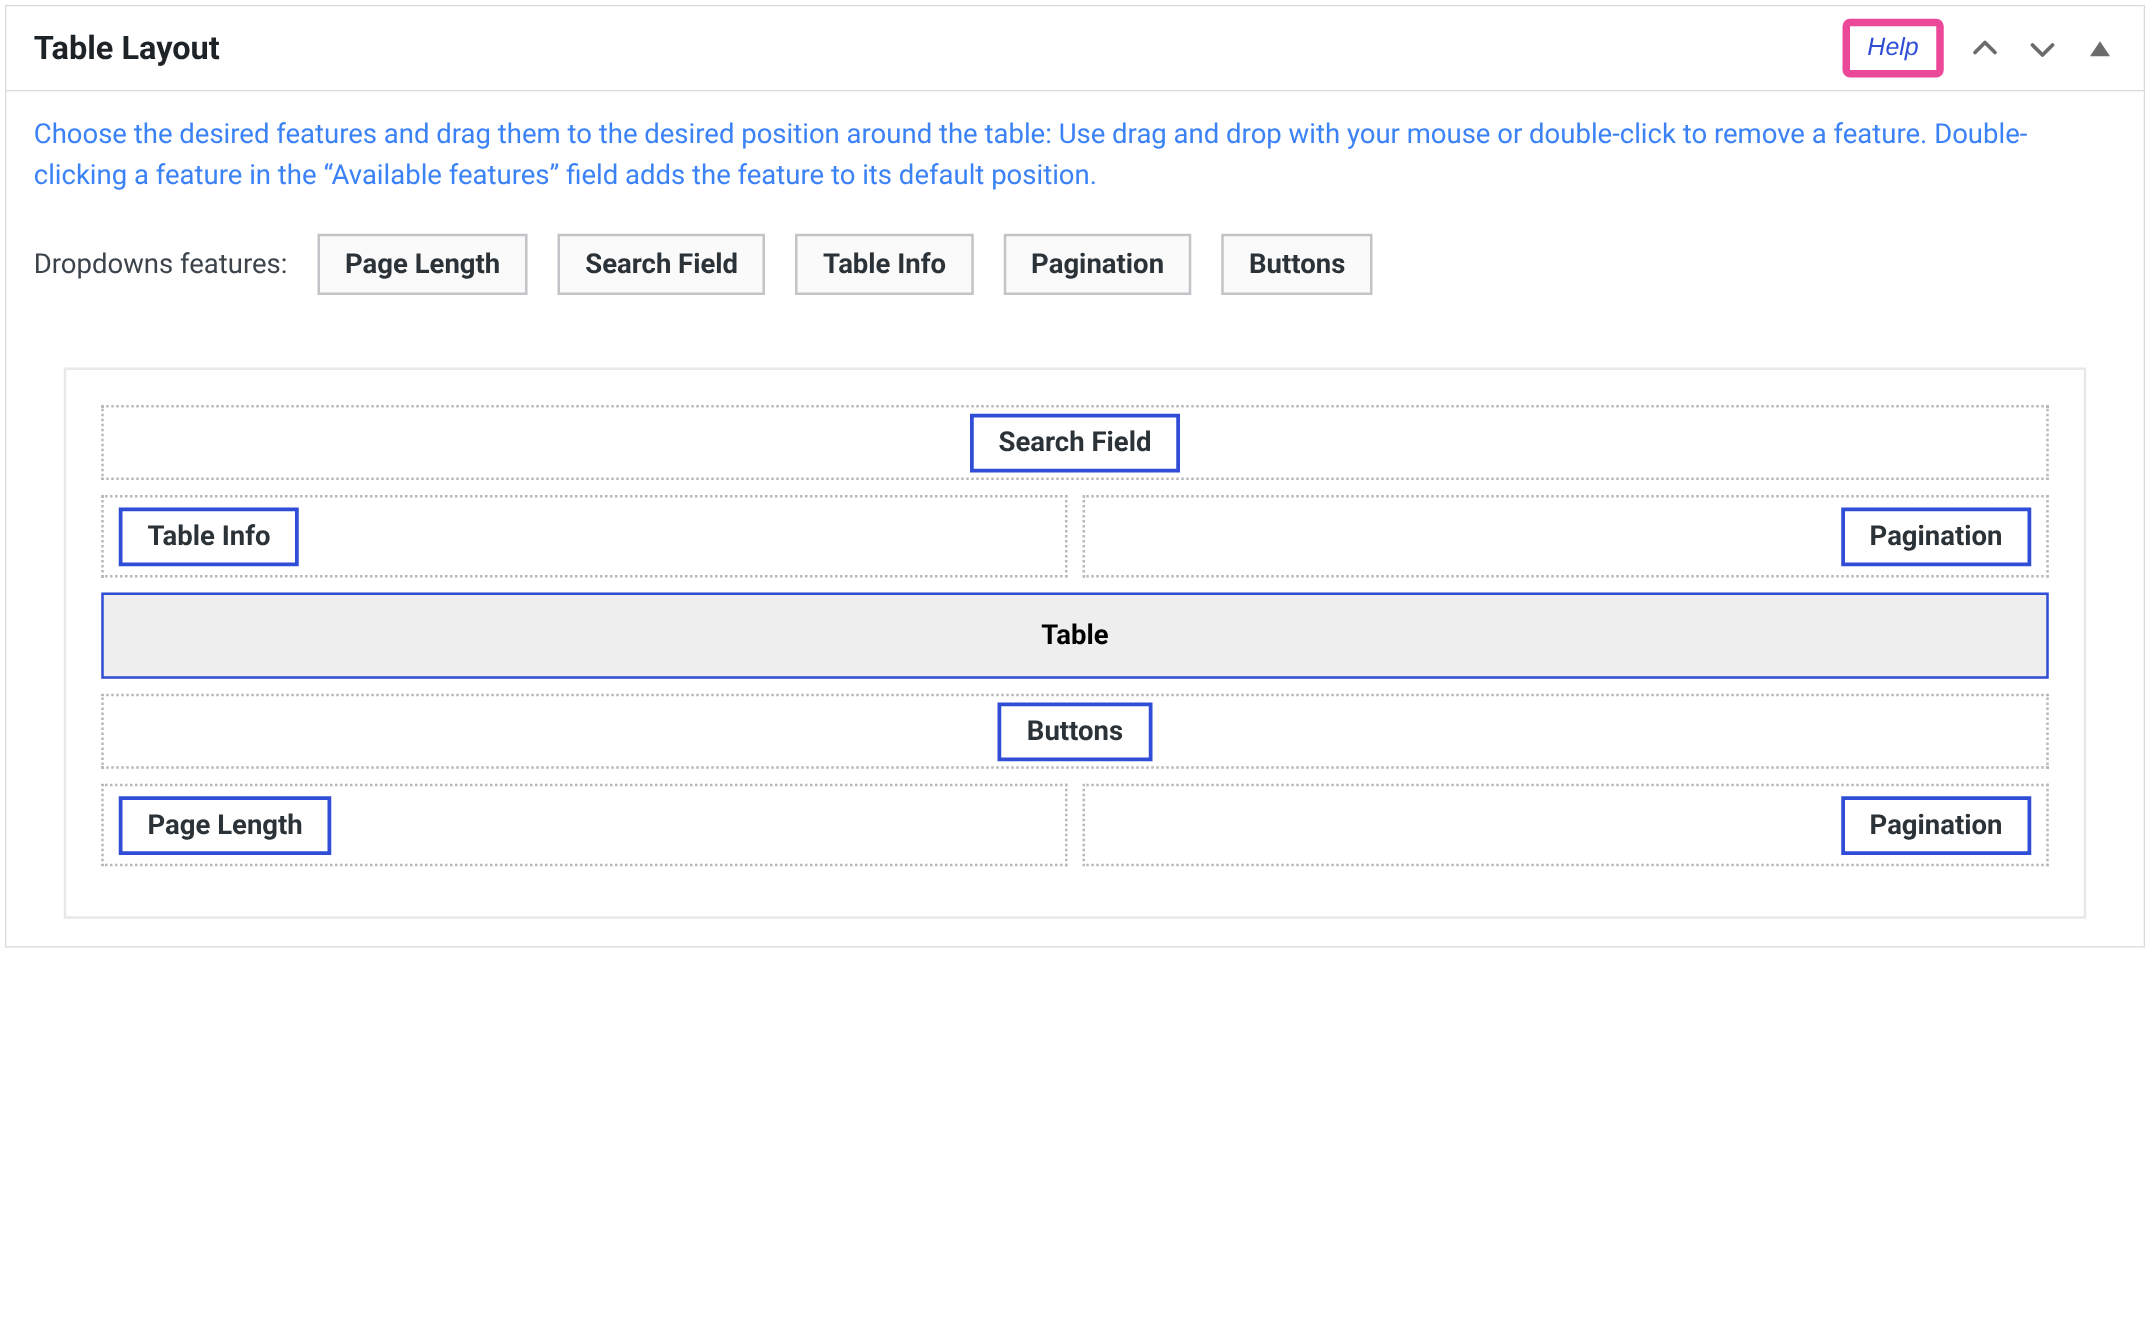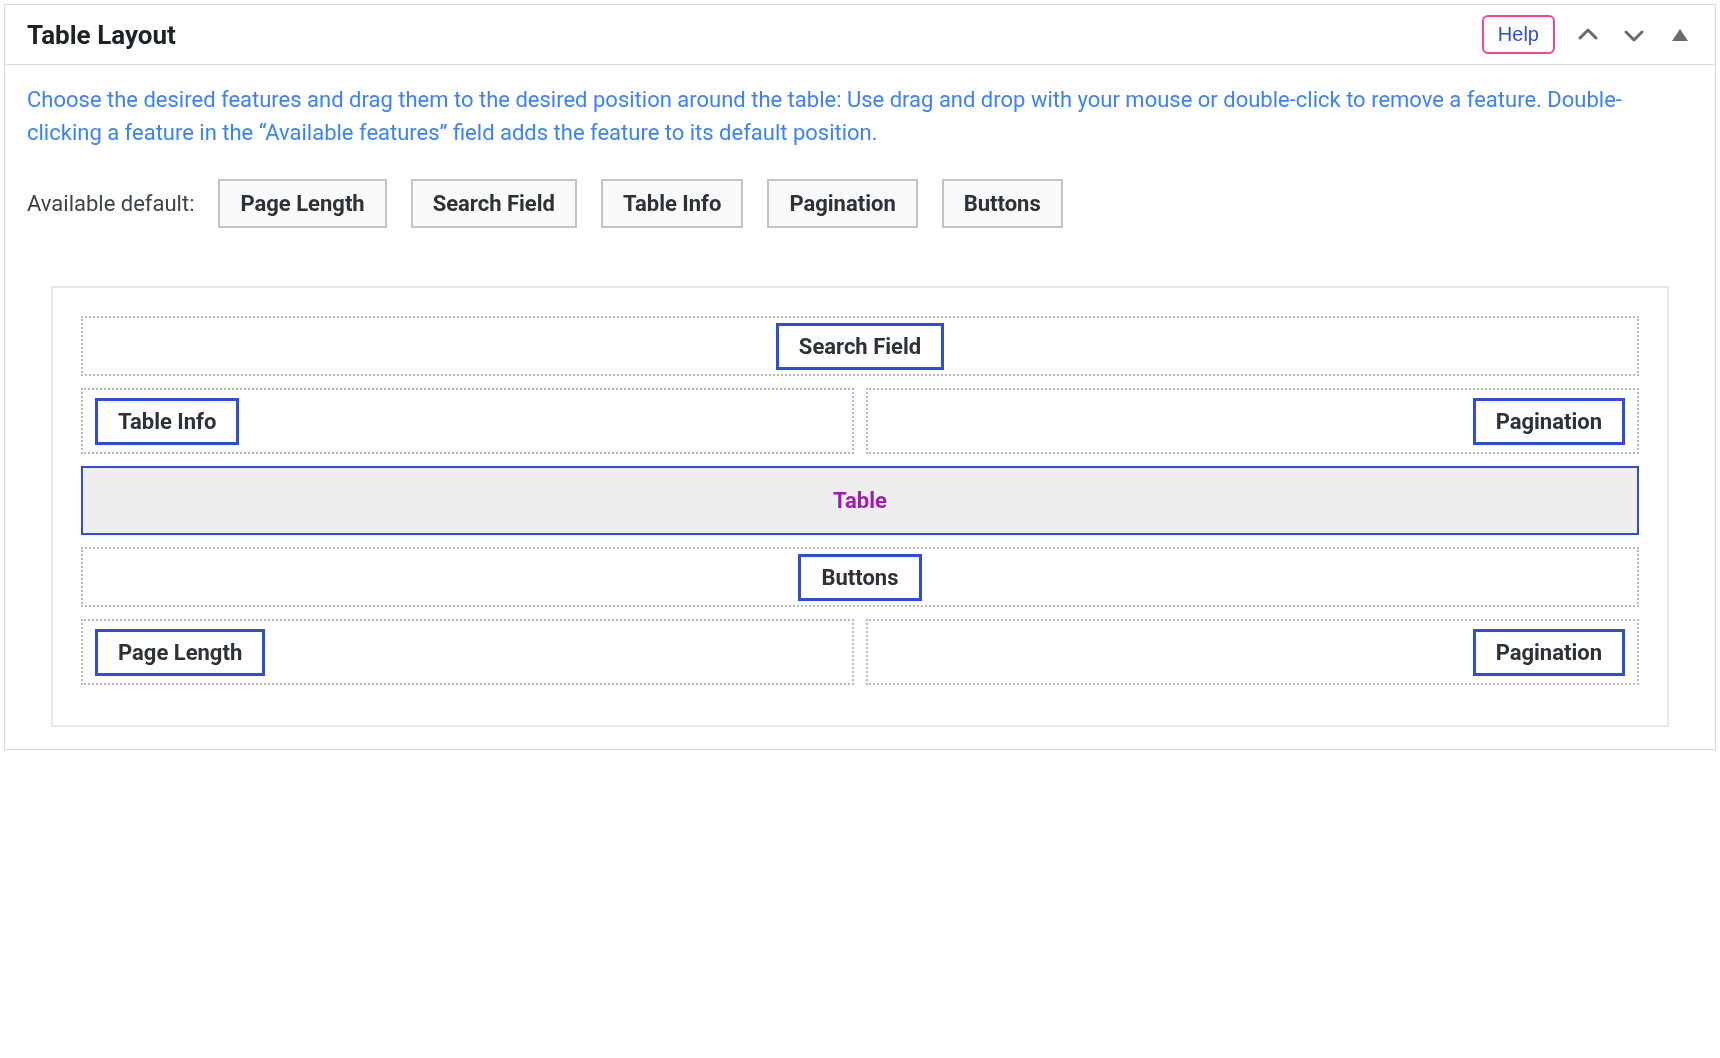--- a/index.html
+++ b/index.html
@@ -29,28 +29,29 @@
   }
   .header-controls {
     display: flex;
     align-items: center;
     gap: 20px;
   }
   .help-btn {
     display: inline-flex;
     align-items: center;
     justify-content: center;
-    border: 2px solid #ec4899;
+    border: 6px solid #ec4899;
     color: #2f4dd6;
     background: #fff;
     border-radius: 6px;
     font-size: 20px;
     font-weight: 400;
     padding: 6px 14px;
     cursor: pointer;
+    font-style: italic;
   }
   .hdr-icon {
     width: 26px;
     height: 26px;
     display: inline-flex;
     align-items: center;
     justify-content: center;
     cursor: pointer;
   }
   .hdr-icon svg { display: block; }
@@ -128,21 +129,21 @@
     cursor: grab;
     user-select: none;
   }
 
   .table-core {
     border: 2px solid #2f4dd6;
     background: #eeeeee;
     text-align: center;
     font-size: 22px;
     font-weight: 700;
-    color: #a21caf;
+    color: #000000;
     padding: 20px 0;
     margin-bottom: 12px;
   }
 
   .deactivated-note {
     font-size: 22px;
     font-style: italic;
     color: #3c434a;
     margin: 52px 0 0 0;
     line-height: 1.5;
@@ -173,21 +174,21 @@
           </svg>
       </span>
     </div>
   </div>
 
   <div class="panel-body">
 
     <p class="instructions">Choose the desired features and drag them to the desired position around the table: Use drag and drop with your mouse or double-click to remove a feature. Double-clicking a feature in the “Available features” field adds the feature to its default position.</p>
 
     <div class="avail-row">
-      <span class="avail-label">Available default:</span>
+      <span class="avail-label">Dropdowns features:</span>
       <span class="chip">Page Length</span>
       <span class="chip">Search Field</span>
       <span class="chip">Table Info</span>
       <span class="chip">Pagination</span>
       <span class="chip">Buttons</span>
     </div>
 
     <div class="layout-box">
 
       <div class="zone zone-full">

